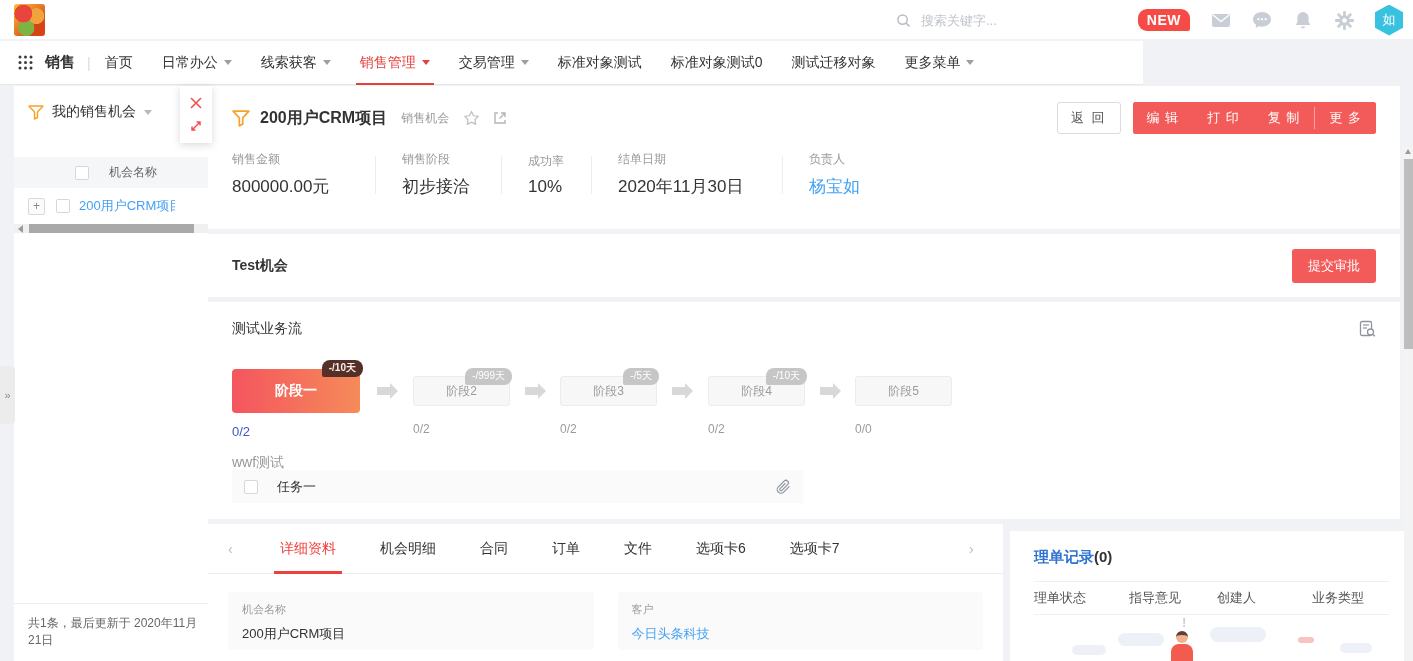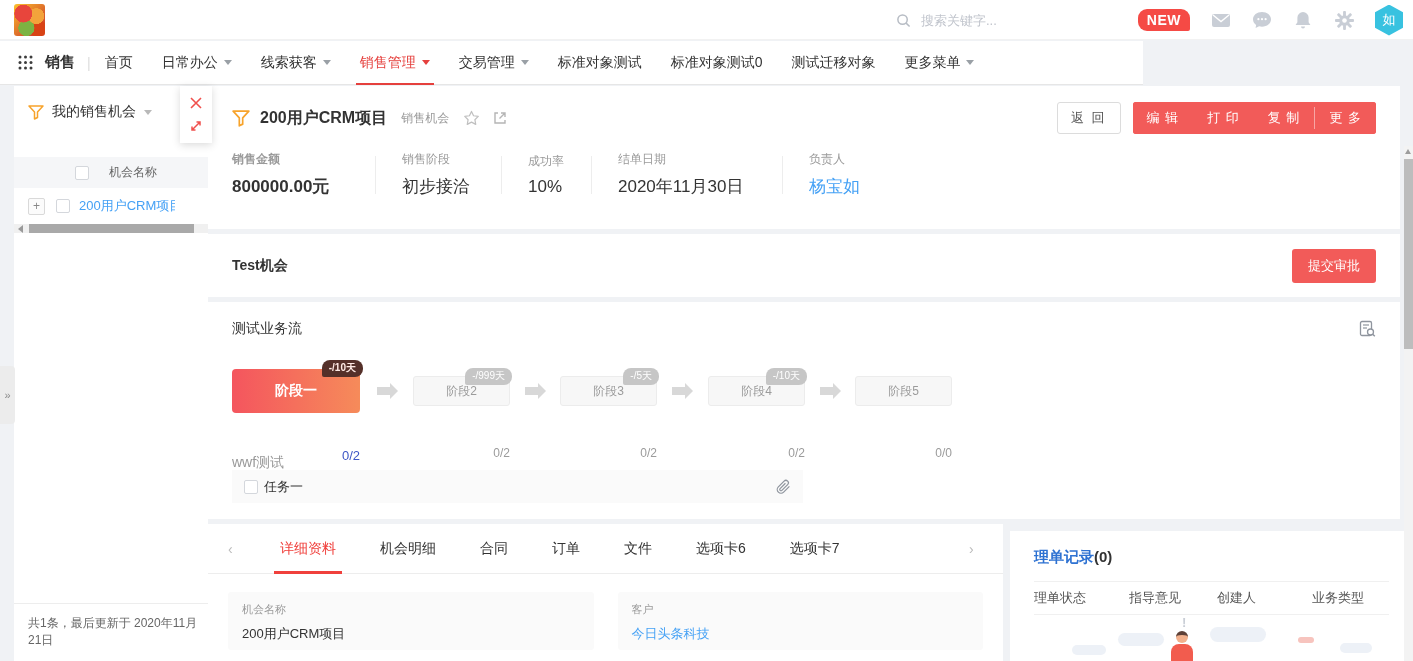--- a/index.html
+++ b/index.html
@@ -93,30 +93,30 @@
   .wf-title { font-size:14px; color:#333; }
   .wf-log-icon { margin-left:auto; cursor:pointer; display:flex; }
   .stages { position:absolute; left:0; top:58px; width:100%; height:80px; }
   .stage { position:absolute; border-radius:3px; display:flex; align-items:center; justify-content:center; }
   .stage-first { left:24px; top:9px; width:128px; height:44px; background:linear-gradient(90deg,#f4555e,#f68b5a); color:#fff; font-weight:bold; font-size:14px; border-radius:4px; cursor:pointer; }
   .stage-small { top:16px; width:97px; height:30px; background:#f7f7f7; border:1px solid #ececec; color:#9b9b9b; font-size:12px; cursor:pointer; }
   .s2{left:205px;} .s3{left:352px;} .s4{left:500px;} .s5{left:647px;}
   .stage-badge { position:absolute; top:-9px; right:-3px; font-size:10px; padding:1px 7px 2px; border-radius:8px 8px 8px 2px; }
   .badge-dark { background:#553029; color:#ffeae4; }
   .badge-gray { background:#c6c6c6; color:#fff; }
-  .stage-count { position:absolute; top:62px; font-size:12px; color:#9b9b9b; text-align:right;margin-top:24px; }
+  .stage-count { position:absolute; top:62px; font-size:12px; color:#9b9b9b; text-align:left; }
   .stage-count.first { left:24px; width:128px; color:#3d56c5; font-size:13px; top:64px; }
   .c2{left:205px;width:97px;} .c3{left:352px;width:97px;} .c4{left:500px;width:97px;} .c5{left:647px;width:97px;}
   .flow-arrow { position:absolute; top:27px; width:13px; height:8px; background:#d8d8d8; }
   .flow-arrow::after { content:""; position:absolute; left:13px; top:-4px; border-left:8px solid #d8d8d8; border-top:8px solid transparent; border-bottom:8px solid transparent; }
   .a1{left:169px;} .a2{left:317px;} .a3{left:464px;} .a4{left:612px;}
   .wf-note { position:absolute; left:24px; top:152px; font-size:14px; color:#999; }
   .task-row { position:absolute; top:168px; height:33px; width:571px; background:#fafafa; display:flex; align-items:center; padding:0 12px; }
   .task1 { left:24px; } .task2 { left:604px; }
-  .task-label { font-size:13px; color:#333; margin-left:6px; }
+  .task-label { font-size:13px; color:#333; margin-left:19px; }
   .task-clip { margin-left:auto; display:flex; cursor:pointer; }
 
   
   .tabs-row { display:flex; align-items:center; height:50px; border-bottom:1px solid #ededed; padding:0 20px; }
   .tab-chevron { color:#bbb; font-size:14px; cursor:pointer; width:14px; }
   .tab { font-size:14px; color:#333; margin-left:32px; cursor:pointer; height:50px; display:flex; align-items:center; position:relative; padding:0 6px; white-space:nowrap; }
   .tab.active { color:#f0403c; }
   .tab.active::after { content:""; position:absolute; left:0; right:0; bottom:0; height:3px; background:#f0403c; }
   .tab-chevron.right { margin-left:auto; }
   .info-cards { display:flex; padding:18px 20px 0 20px; gap:24px; }
@@ -316,21 +316,21 @@
       <button class="btn-back">返 回</button>
       <span class="btn-group">
         <button class="btn-red">编 辑</button>
         <button class="btn-red">打 印</button>
         <button class="btn-red">复 制</button>
         <span class="btn-divider"></span>
         <button class="btn-red">更 多</button>
       </span>
     </div>
     <div class="fields-row">
-      <div class="fieldg" style="width:143px;font-weight:bold;">
+      <div class="fieldg" style="width:143px;">
         <div class="flabel">销售金额</div>
         <div class="fvalue">800000.00元</div>
       </div>
       <div class="fdiv"></div>
       <div class="fieldg" style="width:99px;">
         <div class="flabel">销售阶段</div>
         <div class="fvalue">初步接洽</div>
       </div>
       <div class="fdiv"></div>
       <div class="fieldg" style="width:63px;">

